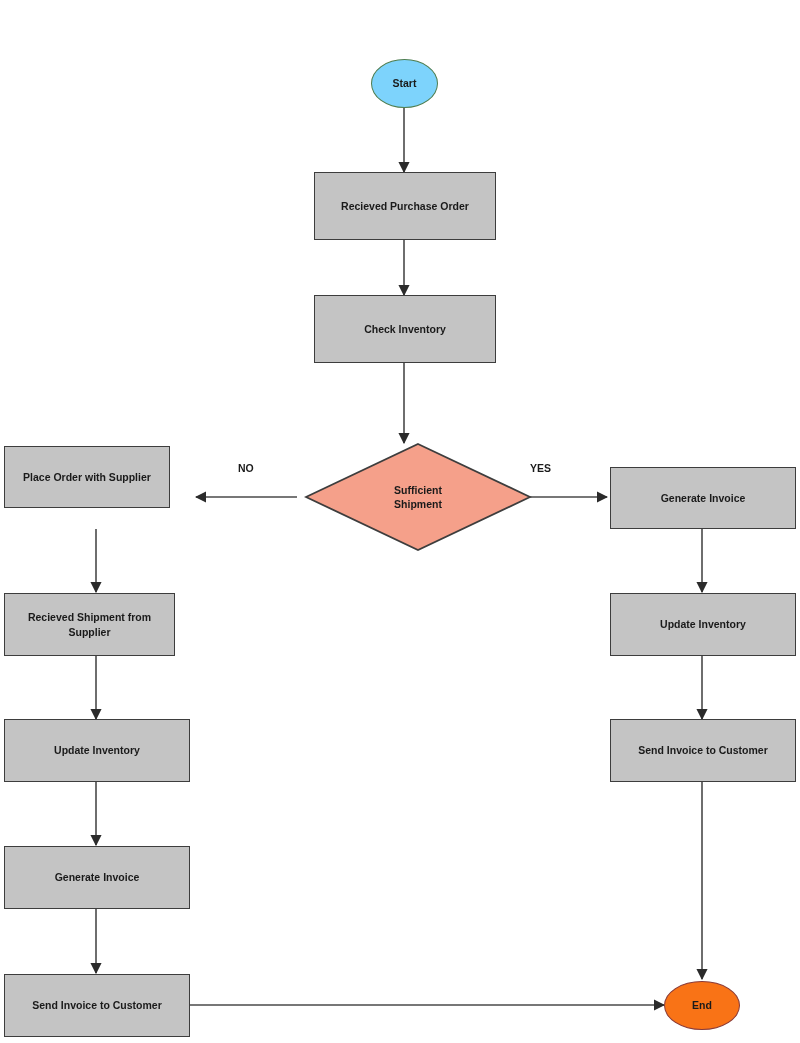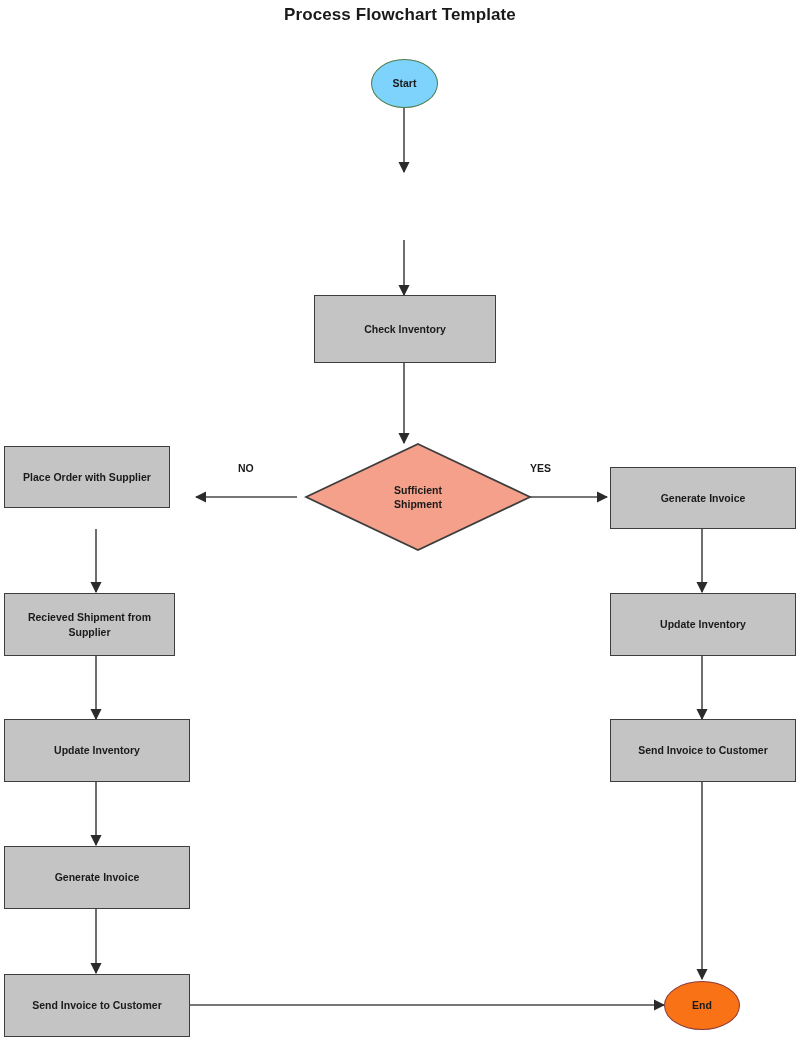--- a/index.html
+++ b/index.html
@@ -97,21 +97,20 @@
   }
   .nodetext {
     white-space: pre-line;
   }
 </style>
 </head>
 <body>
 
 <div id="canvas">
 
-  <div class="title">Process Flowchart Template</div>
 
   <svg id="svg-layer" viewBox="0 0 800 1043" xmlns="http://www.w3.org/2000/svg">
     <defs>
       <marker id="arrow" viewBox="0 0 10 10" refX="9" refY="5" markerWidth="7" markerHeight="7" orient="auto-start-reverse">
         <path d="M 0 0 L 10 5 L 0 10 z" fill="#2b2b2b"></path>
       </marker>
     </defs>
     <g stroke="#4a4a4a" stroke-width="1.6" fill="none" marker-end="url(#arrow)">
 
       <path d="M 404 108 L 404 172"></path>
@@ -134,20 +133,23 @@
       <path d="M 702 529 L 702 592"></path>
       <path d="M 702 656 L 702 719"></path>
       <path d="M 702 782 L 702 979"></path>
     </g>
   </svg>
 
   <div class="node terminator start" style="left:371px; top:59px; width:67px; height:49px;">
     <span class="nodetext">Start</span>
   </div>
 
+  <div class="node process" style="left:314px; top:172px; width:182px; height:68px;">
+    <span class="nodetext">Recieved Purchase Order</span>
+  </div>
 
   <div class="node process" style="left:314px; top:295px; width:182px; height:68px;">
     <span class="nodetext">Check Inventory</span>
   </div>
 
   <div class="decision-wrap" style="left:304px; top:442px; width:228px; height:110px;">
     <svg class="decision-shape" viewBox="0 0 228 110" xmlns="http://www.w3.org/2000/svg">
       <polygon points="114,2 226,55 114,108 2,55" fill="#f5a08a" stroke="#3d3d3d" stroke-width="1.8"></polygon>
     </svg>
     <div class="decision-label">

